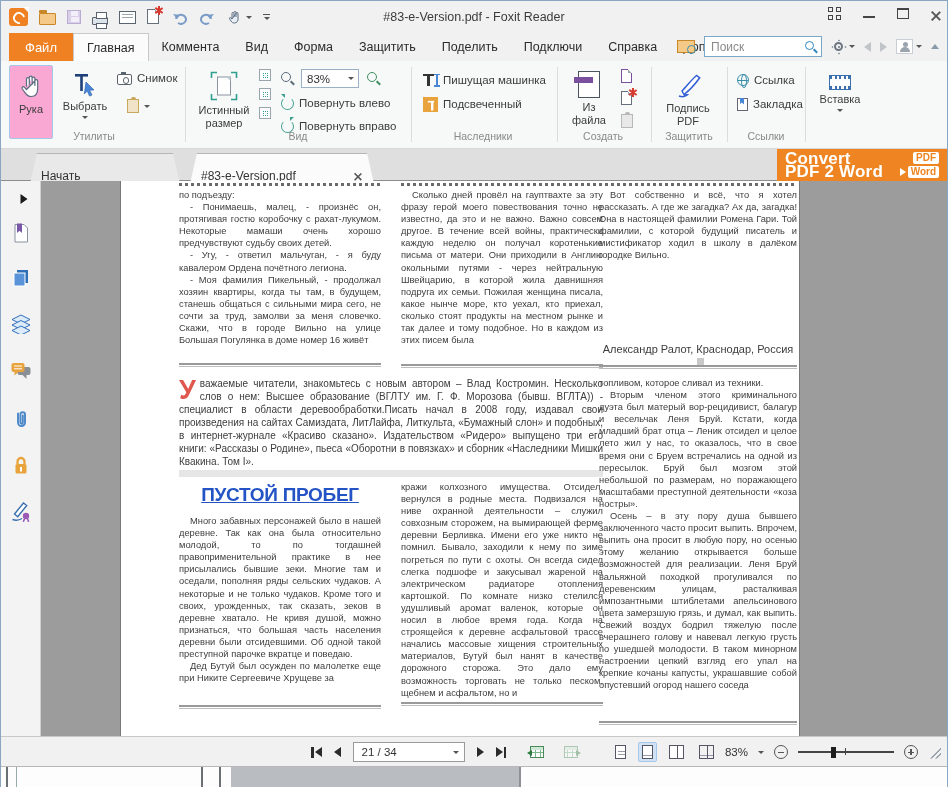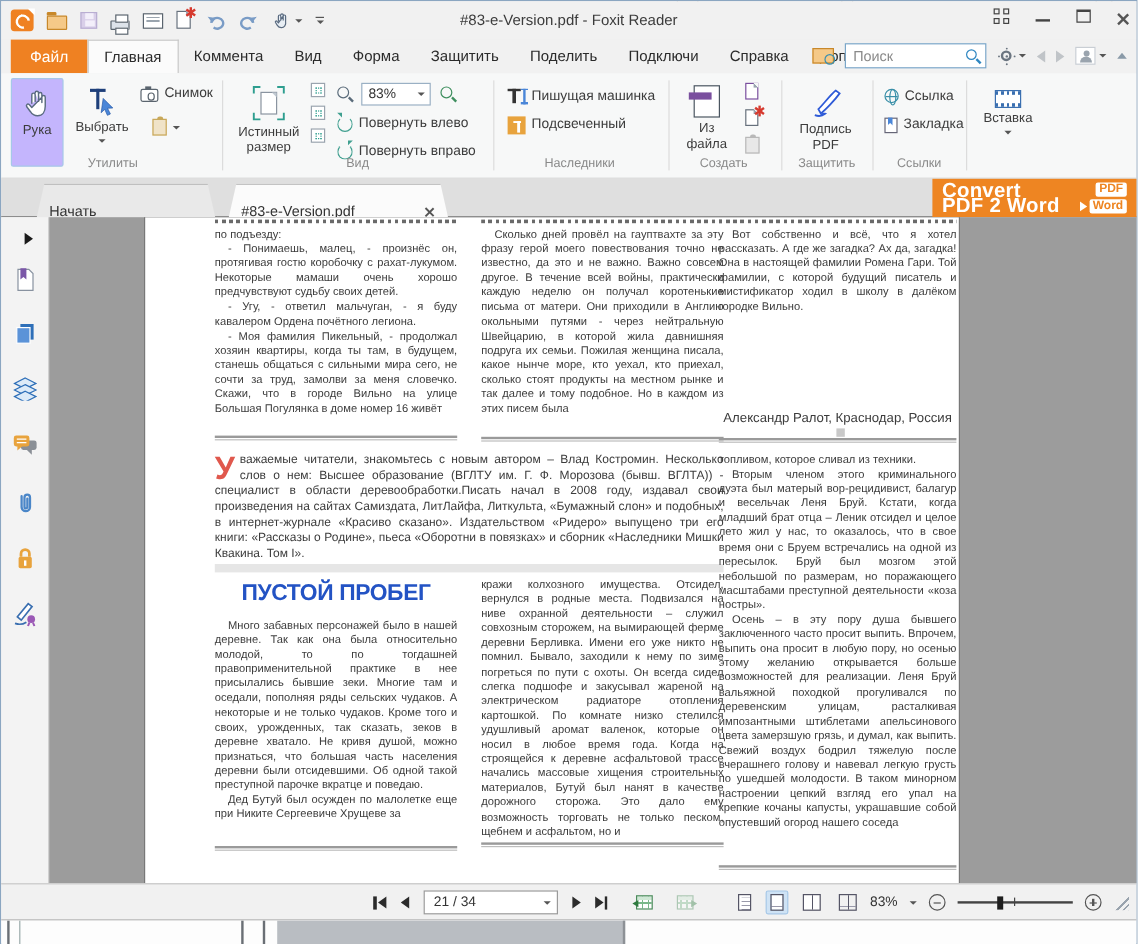--- a/index.html
+++ b/index.html
@@ -78,21 +78,21 @@
   .person { width:17px;height:15px;background:#fff;border:1px solid #c9ced4;position:relative; }
   .person::before { content:"";position:absolute;left:5.5px;top:2px;width:5px;height:5px;border-radius:50%;background:#9aa4ae; }
   .person::after { content:"";position:absolute;left:3px;bottom:1px;width:10px;height:5px;border-radius:5px 5px 0 0;background:#9aa4ae; }
 
   
   .ribbon { position:absolute;left:0;top:60px;width:100%;height:88px;background:#f7f8f8;border-bottom:1px solid #d8d8d8; }
   .gsep { position:absolute;top:6px;bottom:6px;width:1px;background:#dcdcdc; }
   .glabel { position:absolute;bottom:6px;font-size:10.5px;color:#8a8a8a;text-align:center; }
   .bigbtn { position:absolute;top:4px;height:74px;display:flex;flex-direction:column;align-items:center;justify-content:flex-start;padding-top:6px;border-radius:2px;gap:3px; }
   .bigbtn .lbl { font-size:11px;color:#3c3c3c;text-align:center;line-height:12.5px; }
-  .bigbtn.sel { background:#c4b5fd;border:1px solid #a6c8e8; }
+  .bigbtn.sel { background:#f9a8d4;border:1px solid #a6c8e8; }
   .rowbtn { position:absolute;display:flex;align-items:center;gap:5px;font-size:11.5px;color:#3c3c3c;height:18px; }
   .combo { position:absolute;width:58px;height:19px;background:#fff;border:1px solid #9ab0c4;display:flex;align-items:center;font-size:11.5px;color:#333;padding-left:5px;gap:4px; }
   .combo .caret-s { margin-left:auto;margin-right:4px; }
   .fit { width:12px;height:12px;border:1px solid #9aa4ae;background:#fff;position:relative; }
   .fit::before { content:"";position:absolute;inset:2.5px;border:1px dotted #2e9e8f; }
   .rot { width:13px;height:13px;border:1.6px solid #3f9f8f;border-radius:50%;border-top-color:transparent;position:relative; }
   .rot::after { content:"";position:absolute;top:-4px;right:-1px;width:0;height:0;border-style:solid;border-width:4px 4px 0 0;border-color:#3f9f8f transparent transparent transparent; }
   .rot.lft { transform:scaleX(-1); }
   .cam { width:15px;height:11px;border:1.3px solid #5a646e;border-radius:2px;background:#fff;position:relative;margin-top:3px; }
   .cam::before { content:"";position:absolute;left:4.5px;top:2px;width:4.5px;height:4.5px;border:1.2px solid #5a646e;border-radius:50%; }
@@ -132,21 +132,21 @@
   .sbi { position:absolute;left:50%;transform:translateX(-50%);cursor:pointer; }
   .exparrow { width:0;height:0;border-style:solid;border-width:5px 0 5px 7px;border-color:transparent transparent transparent #1a1a1a; }
   .canvas { position:relative;flex:1;background:#9c9c9c;overflow:hidden; }
   .pdfpage { position:absolute;left:80px;top:0;width:678px;height:555px;background:#fff;box-shadow:0 0 0 1px #787878;overflow:hidden; }
 
   .pcol { position:absolute;text-align:justify;font-size:9.3px;line-height:12.1px;color:#3c3c3c; }
   .pcol p { text-indent:11px; }
   .pcol p.noind { text-indent:0; }
   .introblk { position:absolute;font-size:10px;line-height:13px;color:#3c3c3c;text-align:justify; }
   .dropcap { float:left;font-size:27px;line-height:24px;font-weight:bold;color:#e0584d;margin:1px 4px 0 0; }
-  .h2head { position:absolute;font-size:19px;font-weight:bold;color:#2353c4;text-align:center;letter-spacing:-0.3px;font-family:"Liberation Sans",sans-serif; }
+  .h2head { position:absolute;font-size:19px;font-weight:bold;color:#2353c4;text-align:center;letter-spacing:-0.3px;font-family:"Liberation Sans",sans-serif;text-decoration:underline; }
   .authline { position:absolute;font-size:11px;color:#3c3c3c;text-align:center; }
   .introbar { position:absolute;height:7px;background:#e6e6e6; }
 
   
   .statusbar { position:absolute;left:0;top:735px;width:100%;height:30px;background:#f1f1f1;border-top:1px solid #c8c8c8; }
   .sb { position:absolute;top:0;height:30px;display:flex;align-items:center; }
   .pagebox { width:112px;height:20px;background:#fff;border:1px solid #9a9a9a;display:flex;align-items:center;font-size:11.5px;color:#333;padding-left:8px; }
   .pagebox .caret-s { margin-left:auto;margin-right:5px; }
   .tbl { width:14px;height:12px;border:1px solid #4a8a5a;background:
       linear-gradient(#cfe8d5 0 3px,transparent 3px) ,

